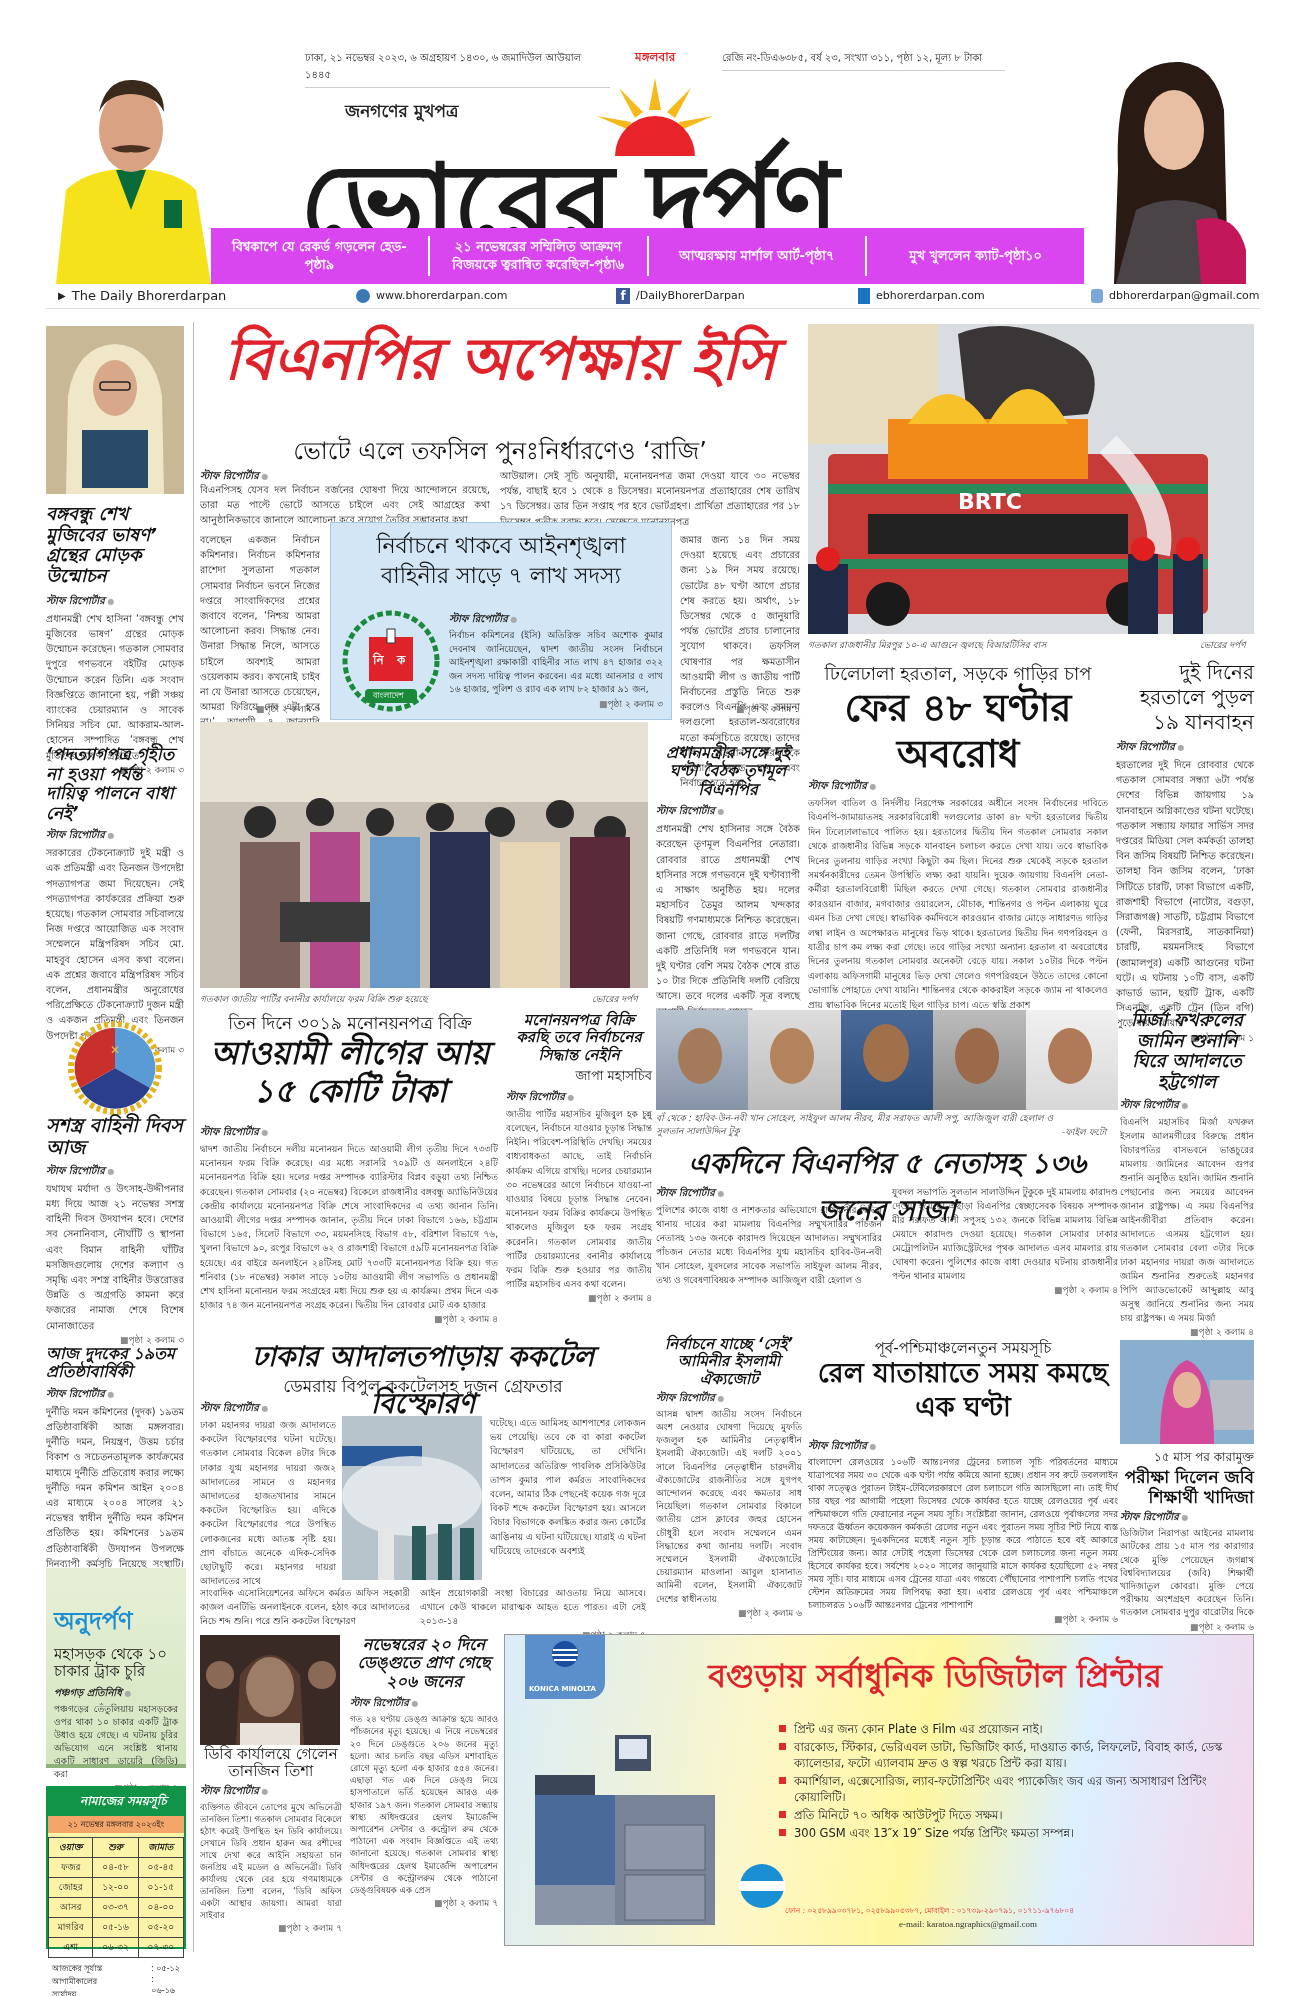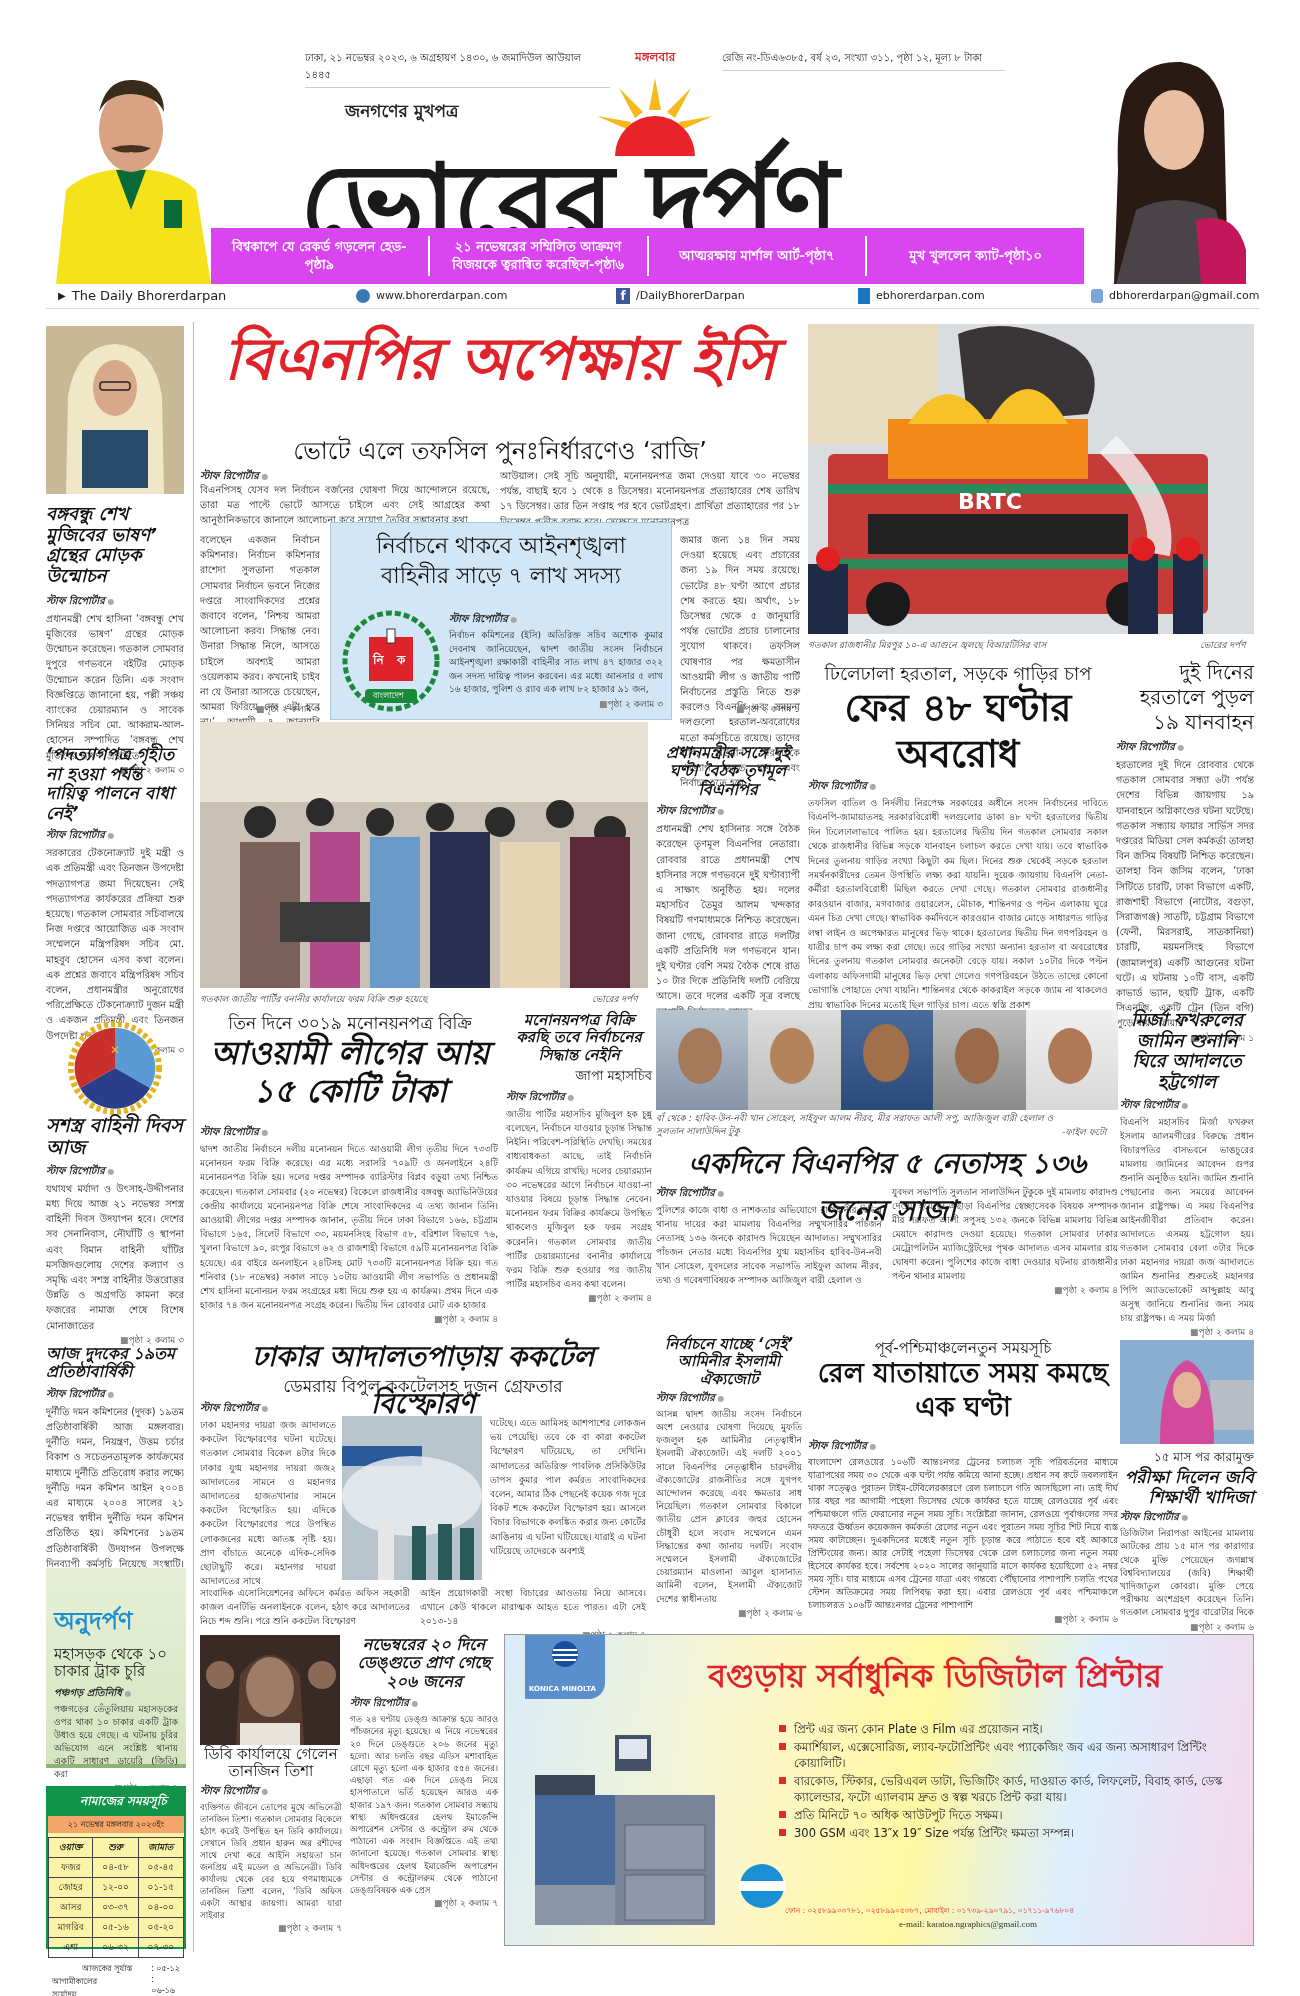--- a/index.html
+++ b/index.html
@@ -188,21 +188,21 @@
           <td>০৫-১৬</td>
           <td>০৫-২০</td>
         </tr>
     <tr>
           <td>এশা</td>
           <td>০৬-৩২</td>
           <td>০৭-৩০</td>
         </tr>
   </tbody>
     </table>
-  <div style="font-size:8px;padding:0 4px;display:flex;justify-content:space-between;margin-left:30px;">
+  <div style="font-size:8px;padding:0 4px;display:flex;justify-content:space-between;">
     <span>আজকের সূর্যাস্ত</span>
     <span>: ০৫-১২</span>
   </div>
   <div style="font-size:8px;padding:0 4px;display:flex;justify-content:space-between;gap:28px;">
     <span>আগামীকালের সূর্যোদয়</span>
     <span>: ০৬-১৬</span>
   </div>
   <div style="font-size:7px;text-align:center;">সূত্র : ইসলামিক ফাউন্ডেশন বাংলাদেশ।</div>
 </div>
 
@@ -412,21 +412,21 @@
 <div class="photo" style="left:1120px;top:1340px;width:134px;height:104px;">
   <svg width="134" height="104" viewBox="0 0 134 104">
     <rect width="134" height="104" fill="#8aaed0"></rect>
     <rect x="90" y="40" width="44" height="50" fill="#b8bcc4"></rect>
     <path d="M40 104 Q40 30 67 20 Q94 30 94 104 Z" fill="#d44a9a"></path>
     <ellipse cx="67" cy="50" rx="14" ry="18" fill="#e3b69a"></ellipse>
   </svg>
 </div>
 <div class="abs" style="left:1120px;top:1448px;width:134px;">
   <div style="font-size:12px;text-align:right;">১৫ মাস পর কারামুক্ত</div>
-  <div class="hl" style="font-size:17px;font-style:italic;text-align:right;margin-bottom:2px;">পরীক্ষা দিলেন জবি শিক্ষার্থী খাদিজা</div>
+  <div class="hl" style="font-size:17px;text-align:right;margin-bottom:2px;">পরীক্ষা দিলেন জবি শিক্ষার্থী খাদিজা</div>
   <div class="rep">স্টাফ রিপোর্টার</div>
   <div class="txt" style="font-size:9px;line-height:13.2px;">ডিজিটাল নিরাপত্তা আইনের মামলায় আটকের প্রায় ১৫ মাস পর কারাগার থেকে মুক্তি পেয়েছেন জগন্নাথ বিশ্ববিদ্যালয়ের (জবি) শিক্ষার্থী খাদিজাতুল কোবরা। মুক্তি পেয়ে পরীক্ষায় অংশগ্রহণ করেছেন তিনি। গতকাল সোমবার দুপুর বারোটার দিকে</div>
   <div class="cont">পৃষ্ঠা ২ কলাম ৬</div>
 </div>
 
 <div class="photo" style="left:200px;top:1635px;width:140px;height:110px;">
   <svg width="140" height="110" viewBox="0 0 140 110">
     <rect width="140" height="110" fill="#3a2a26"></rect>
     <ellipse cx="70" cy="52" rx="24" ry="30" fill="#e8c8b4"></ellipse>
     <path d="M40 40 Q70 0 100 40 L104 110 L36 110Z" fill="#6a4a36" opacity="0.6"></path>
@@ -473,25 +473,25 @@
     <rect x="10" y="40" width="60" height="20" fill="#3a4658"></rect>
     <rect x="10" y="150" width="80" height="40" fill="#8a96a8"></rect>
   </svg>
   <div class="abs" style="left:274px;top:86px;width:460px;">
     <div class="bullet">
         <span class="sq"></span>
         <span>প্রিন্ট এর জন্য কোন Plate ও Film এর প্রয়োজন নাই।</span>
       </div>
     <div class="bullet">
         <span class="sq"></span>
-        <span>কমার্শিয়াল, এক্সেসোরিজ, ল্যাব-ফটোপ্রিন্টিং এবং প্যাকেজিং জব এর জন্য অসাধারণ প্রিন্টিং কোয়ালিটি।</span>
+        <span>বারকোড, স্টিকার, ভেরিএবল ডাটা, ভিজিটিং কার্ড, দাওয়াত কার্ড, লিফলেট, বিবাহ কার্ড, ডেস্ক ক্যালেন্ডার, ফটো এ্যালবাম দ্রুত ও স্বল্প খরচে প্রিন্ট করা যায়।</span>
       </div>
     <div class="bullet">
         <span class="sq"></span>
-        <span>বারকোড, স্টিকার, ভেরিএবল ডাটা, ভিজিটিং কার্ড, দাওয়াত কার্ড, লিফলেট, বিবাহ কার্ড, ডেস্ক ক্যালেন্ডার, ফটো এ্যালবাম দ্রুত ও স্বল্প খরচে প্রিন্ট করা যায়।</span>
+        <span>কমার্শিয়াল, এক্সেসোরিজ, ল্যাব-ফটোপ্রিন্টিং এবং প্যাকেজিং জব এর জন্য অসাধারণ প্রিন্টিং কোয়ালিটি।</span>
       </div>
     <div class="bullet">
         <span class="sq"></span>
         <span>প্রতি মিনিটে ৭০ অধিক আউটপুট দিতে সক্ষম।</span>
       </div>
     <div class="bullet">
         <span class="sq"></span>
         <span>300 GSM এবং 13″x 19″ Size পর্যন্ত প্রিন্টিং ক্ষমতা সম্পন্ন।</span>
       </div>
   </div>

